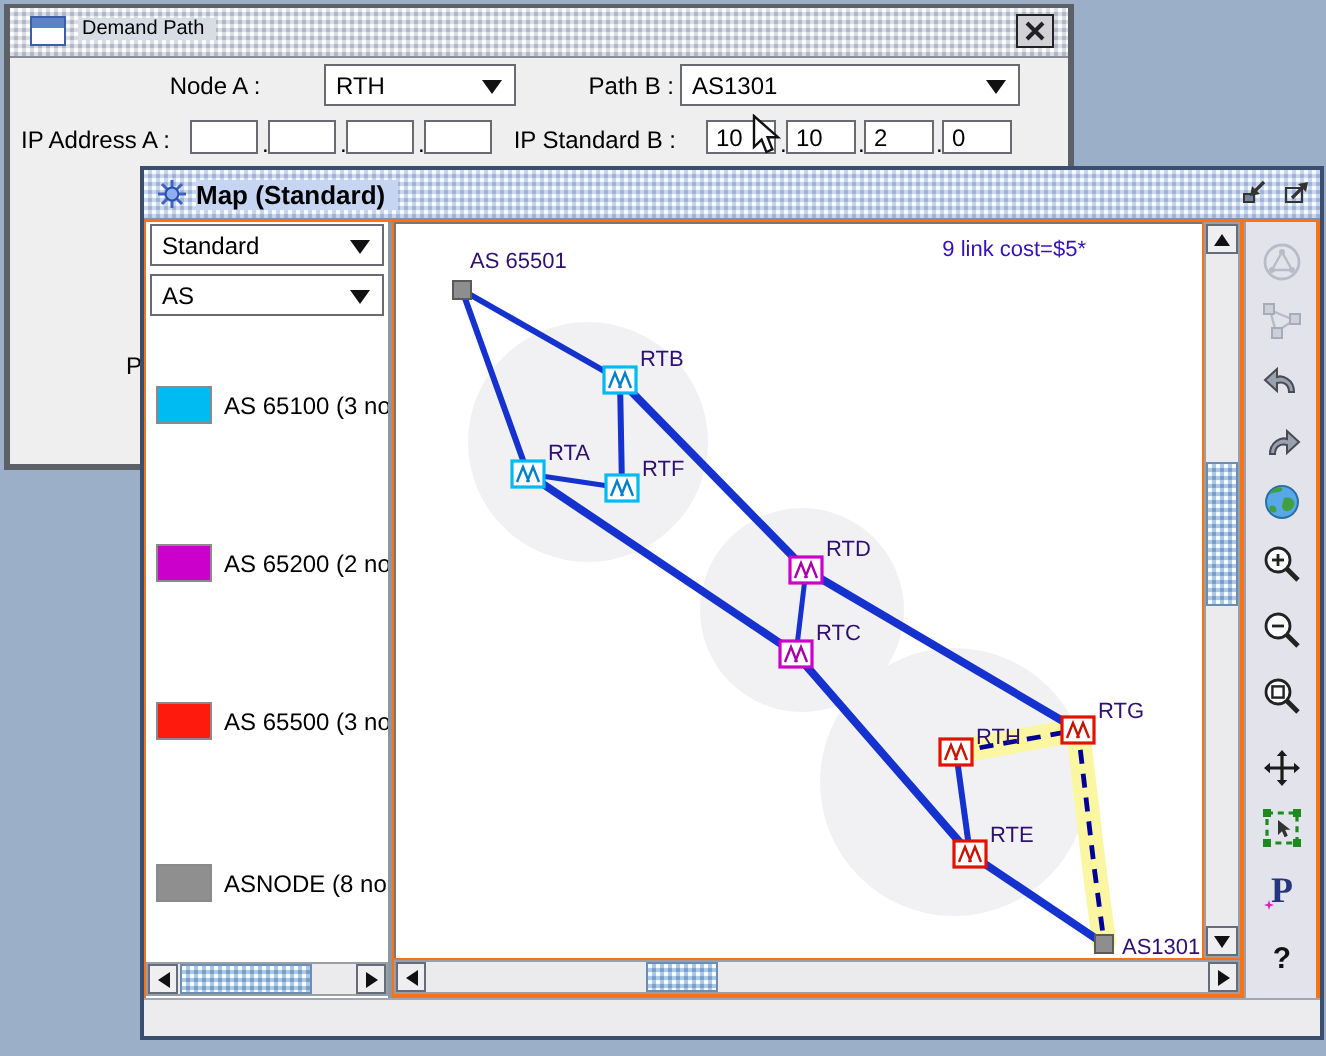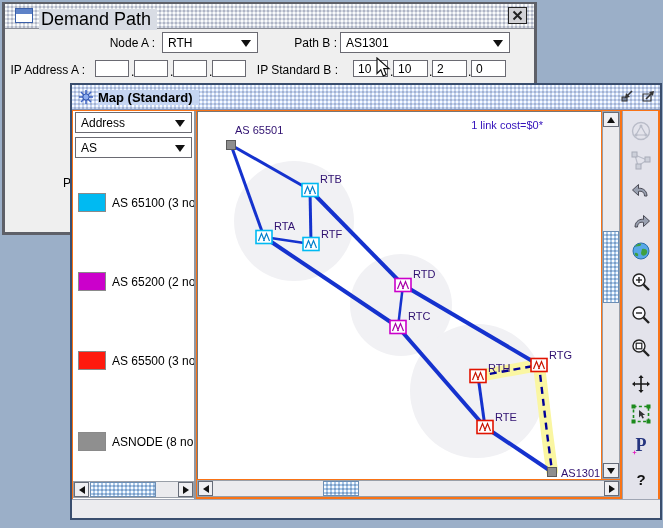--- a/index.html
+++ b/index.html
@@ -9,21 +9,21 @@
 
   
   #demand-path { position:absolute; left:2px; top:2px; width:535px; height:233px;
     background:#EFEFEF; border:3px solid #5E6068; border-top-width:2px; z-index:1; }
   .bumps { background-image:
       radial-gradient(circle at 1px 1px, rgba(255,255,255,.9) 1px, transparent 1.3px),
       radial-gradient(circle at 3px 3px, rgba(110,120,150,.38) 1px, transparent 1.3px);
     background-size:4px 4px; }
   .dp-titlebar { position:relative; height:25px; background-color:#D8DCE4;
     border-bottom:1px solid #8A8D96; }
-  .dp-titlebar .ttl { position:absolute; left:34px; top:5px; font-size:18px; color:#000;
+  .dp-titlebar .ttl { position:absolute; left:34px; top:5px; font-size:10px; color:#000;
     background:#D8DCE4; padding:0 6px 0 2px; }
   .win-ico { position:absolute; left:10px; top:4px; width:18px; height:15px;
     border:1px solid #3A5FA8; background:linear-gradient(#5E82C8 0 5px, #FFFFFF 5px); }
   .dp-close { position:absolute; right:7px; top:3px; width:19px; height:17px;
     background:#D2D2D6; border:1px solid #222; display:flex; align-items:center; justify-content:center; }
   .lbl { position:absolute; font-size:12px; color:#000; }
   .combo { position:absolute; height:21px; background:#fff; border:1px solid #6A6A72;
     font-size:12px; color:#000; }
   .combo .ct { position:absolute; left:5px; top:3px; white-space:nowrap; }
   .combo .arr { position:absolute; right:6px; top:7px; width:0; height:0;
@@ -101,21 +101,21 @@
     <div class="dp-titlebar bumps">
       <span class="win-ico"></span>
       <span class="ttl">Demand Path</span>
       <span class="dp-close">
         <svg width="11" height="11" viewBox="0 0 11 11">
             <path d="M1.5,1.5 L9.5,9.5 M9.5,1.5 L1.5,9.5" stroke="#222" stroke-width="2"></path>
           </svg>
       </span>
     </div>
     <div class="dp-body">
-      <span class="lbl" style="left:55px;top:7px;width:95px;text-align:right">Node A :</span>
+      <span class="lbl" style="left:55px;top:7px;width:95px;text-align:center">Node A :</span>
       <div class="combo" style="left:157px;top:3px;width:96px">
         <span class="ct">RTH</span>
         <span class="arr"></span>
       </div>
       <span class="lbl" style="left:240px;top:7px;width:92px;text-align:right">Path B :</span>
       <div class="combo" style="left:335px;top:3px;width:170px">
         <span class="ct">AS1301</span>
         <span class="arr"></span>
       </div>
 
@@ -168,21 +168,21 @@
             <rect x="2" y="4" width="8" height="7" fill="none" stroke="#333"></rect>
             <line x1="5" y1="9" x2="11" y2="3" stroke="#333" stroke-width="1.6"></line>
             <path d="M13,1 L8,2 L12,6 Z" fill="#333"></path>
           </svg>
         </span>
       </span>
     </div>
 
     <div class="legend-panel">
       <div class="combo" style="left:2px;top:1px;width:117px">
-        <span class="ct">Address</span>
+        <span class="ct">Standard</span>
         <span class="arr"></span>
       </div>
       <div class="combo" style="left:2px;top:26px;width:117px">
         <span class="ct">AS</span>
         <span class="arr"></span>
       </div>
 
       <div class="legend-row" style="top:82px">
         <span class="swatch" style="background: rgb(0, 186, 242);"></span>
         <span class="legend-lab">AS 65100 (3 nod</span>
@@ -271,21 +271,21 @@
           <g>
             <rect x="476" y="419.5" width="16" height="13" fill="#FFFFFF" stroke="#E11300" stroke-width="1.6"></rect>
             <path d="M478.5,430 L481.5,422.5 L484.5,430 M483.5,430 L486.5,422.5 L489.5,430" fill="none" stroke="#C81400" stroke-width="1.2"></path>
           </g>
           <text x="494" y="420" fill="#2F1070" font-size="11">RTE</text>
           <g>
             <rect x="546.5" y="466.5" width="9" height="9" fill="#8E8E8E" stroke="#5A5A5A"></rect>
           </g>
           <text x="560" y="476" fill="#2F1070" font-size="11">AS1301</text>
         </svg>
-      <div class="overlay-label">1 link cost=$0*</div>
+      <div class="overlay-label">9 link cost=$5*</div>
     </div>
 
     <div class="vscroll">
       <span class="sb-btn" style="left:0;top:0;width:16px;height:15px">
           <span class="tri-up"></span>
         </span>
       <span class="sb-thumb" style="left:0;top:119px;width:16px;height:72px"></span>
       <span class="sb-btn" style="left:0;bottom:0;width:16px;height:15px">
           <span class="tri-down"></span>
         </span>

